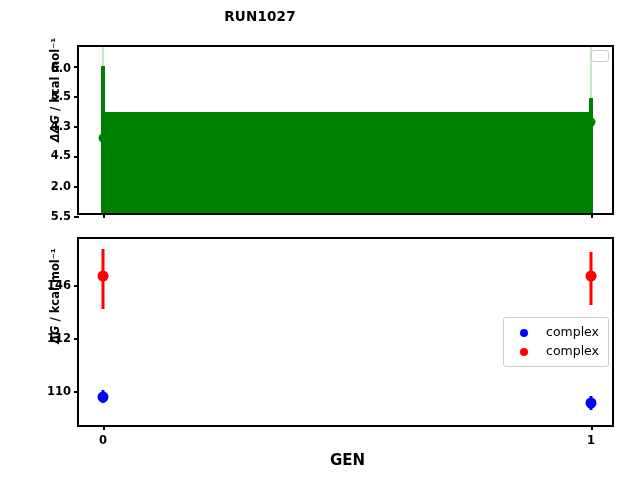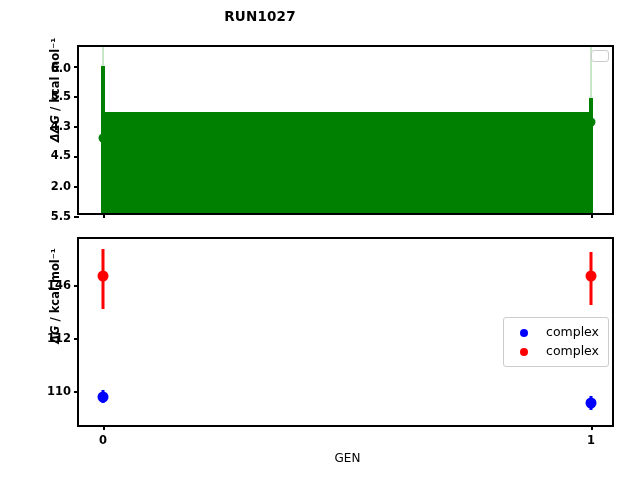--- a/index.html
+++ b/index.html
@@ -96,22 +96,22 @@
   #ylabel-top    { left: -24px; top: 36px;  width: 170px; margin-left: -85px; }
   #ylabel-bottom { left: -24px; top: 50px;  width: 190px; margin-left: -95px; }
   .ylabel .unit-upright { font-style: normal; font-weight: bold; }
 
   #xlabel-bottom {
     position: absolute;
     left: 0;
     top: calc(100% + 26px);
     width: 537px;
     text-align: center;
-    font-size: 12px;
-    font-weight: normal;
+    font-size: 15px;
+    font-weight: bold;
     color: #000000;
   }
 
   
   .errbar {
     position: absolute;
     width: 3px;
     transform: translateX(-50%);
   }
   .marker-dot {

